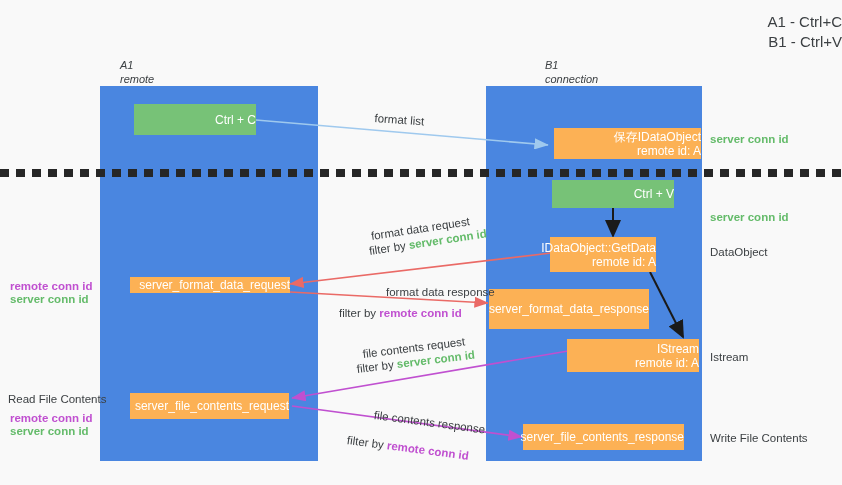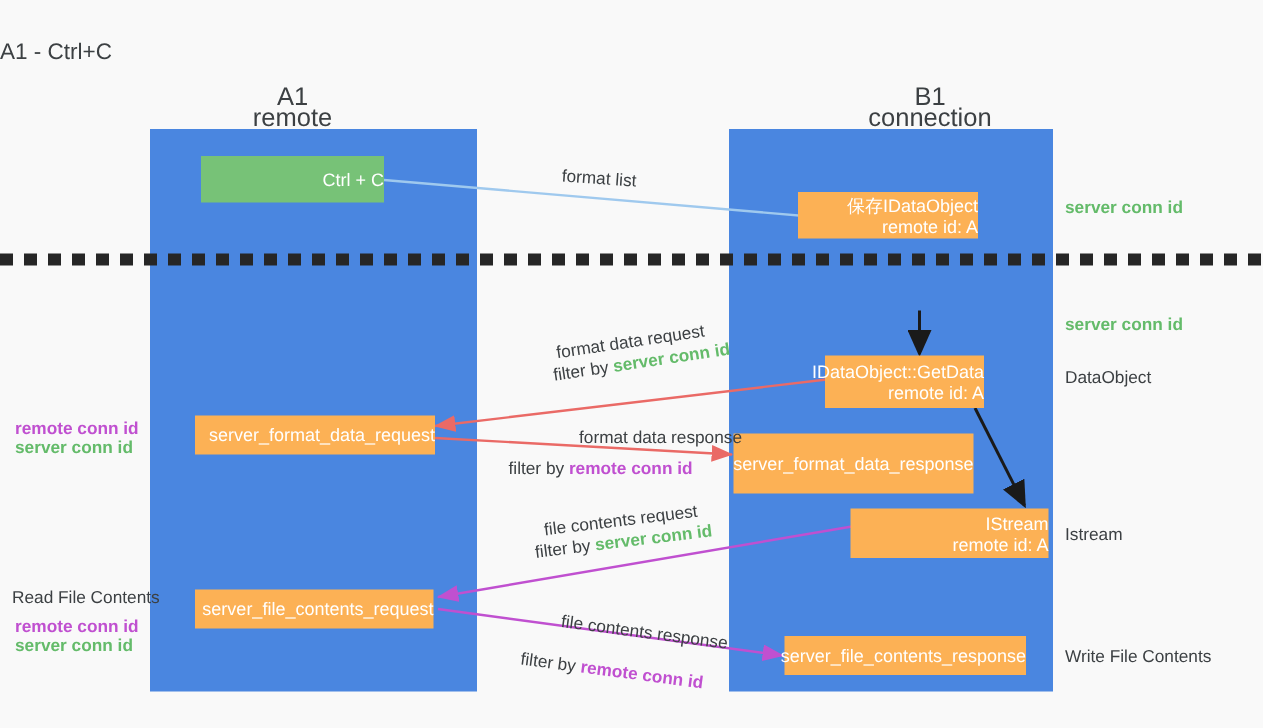--- a/index.html
+++ b/index.html
@@ -25,35 +25,36 @@
     top: 0;
     width: 842px;
     height: 485px;
     pointer-events: none;
   }
 
   
   .title {
     position: absolute;
     left: 0;
-    top: 25px;
-    width: 842px;
-    text-align: left;
+    top: 12px;
+    width: 842px;
+    text-align: right;
     font-size: 15px;
     line-height: 20px;
     color: #3c4043;
   }
 
   
   .col-head {
     position: absolute;
-    text-align: center;
-    font-size: 17px;
+    text-align: left;
+    font-size: 11px;
     line-height: 14px;
     color: #3c4043;
+    font-style: italic;
   }
 
   
   .lane {
     position: absolute;
     background: #4a86e0;
   }
 
   
   .box {
@@ -107,20 +108,21 @@
   .inline-mix .p { color:#c050d0; font-weight:bold; }
   .inline-mix .d { color:#3c4043; font-weight:normal; }
 </style>
 </head>
 <body>
 
 <div class="canvas">
 
   <div class="title">
     <div>A1 - Ctrl+C</div>
+    <div>B1 - Ctrl+V</div>
   </div>
 
   <div class="col-head" style="left:120px; top:58px; width:150px;">
     <div>A1</div>
     <div>remote</div>
   </div>
   <div class="col-head" style="left:545px; top:58px; width:150px;">
     <div>B1</div>
     <div>connection</div>
   </div>
@@ -158,32 +160,35 @@
 
     <line x1="292" y1="406" x2="522" y2="437" stroke="#c050d0" stroke-width="1.6" marker-end="url(#ah-purple)"></line>
   </svg>
 
   <div class="dashed-sep"></div>
 
   <div class="box green" style="left:134px; top:104px; width:122px; height:31px;">
     <div>Ctrl + C</div>
   </div>
 
-  <div class="box orange" style="left:532px; top:128px; width:120px; height:31px;">
+  <div class="box orange" style="left:554px; top:128px; width:147px; height:31px;">
     <div>保存IDataObject</div>
     <div>remote id: A</div>
   </div>
 
+  <div class="box green" style="left:552px; top:180px; width:122px; height:28px;">
+    <div>Ctrl + V</div>
+  </div>
 
   <div class="box orange" style="left:550px; top:237px; width:106px; height:35px;">
     <div>IDataObject::GetData</div>
     <div>remote id: A</div>
   </div>
 
-  <div class="box orange" style="left:130px; top:277px; width:160px; height:26px;">
+  <div class="box orange" style="left:130px; top:277px; width:160px; height:16px;">
     <div>server_format_data_request</div>
   </div>
 
   <div class="box orange" style="left:489px; top:289px; width:160px; height:40px;">
     <div>server_format_data_response</div>
   </div>
 
   <div class="box orange" style="left:567px; top:339px; width:132px; height:33px;">
     <div>IStream</div>
     <div>remote id: A</div>

